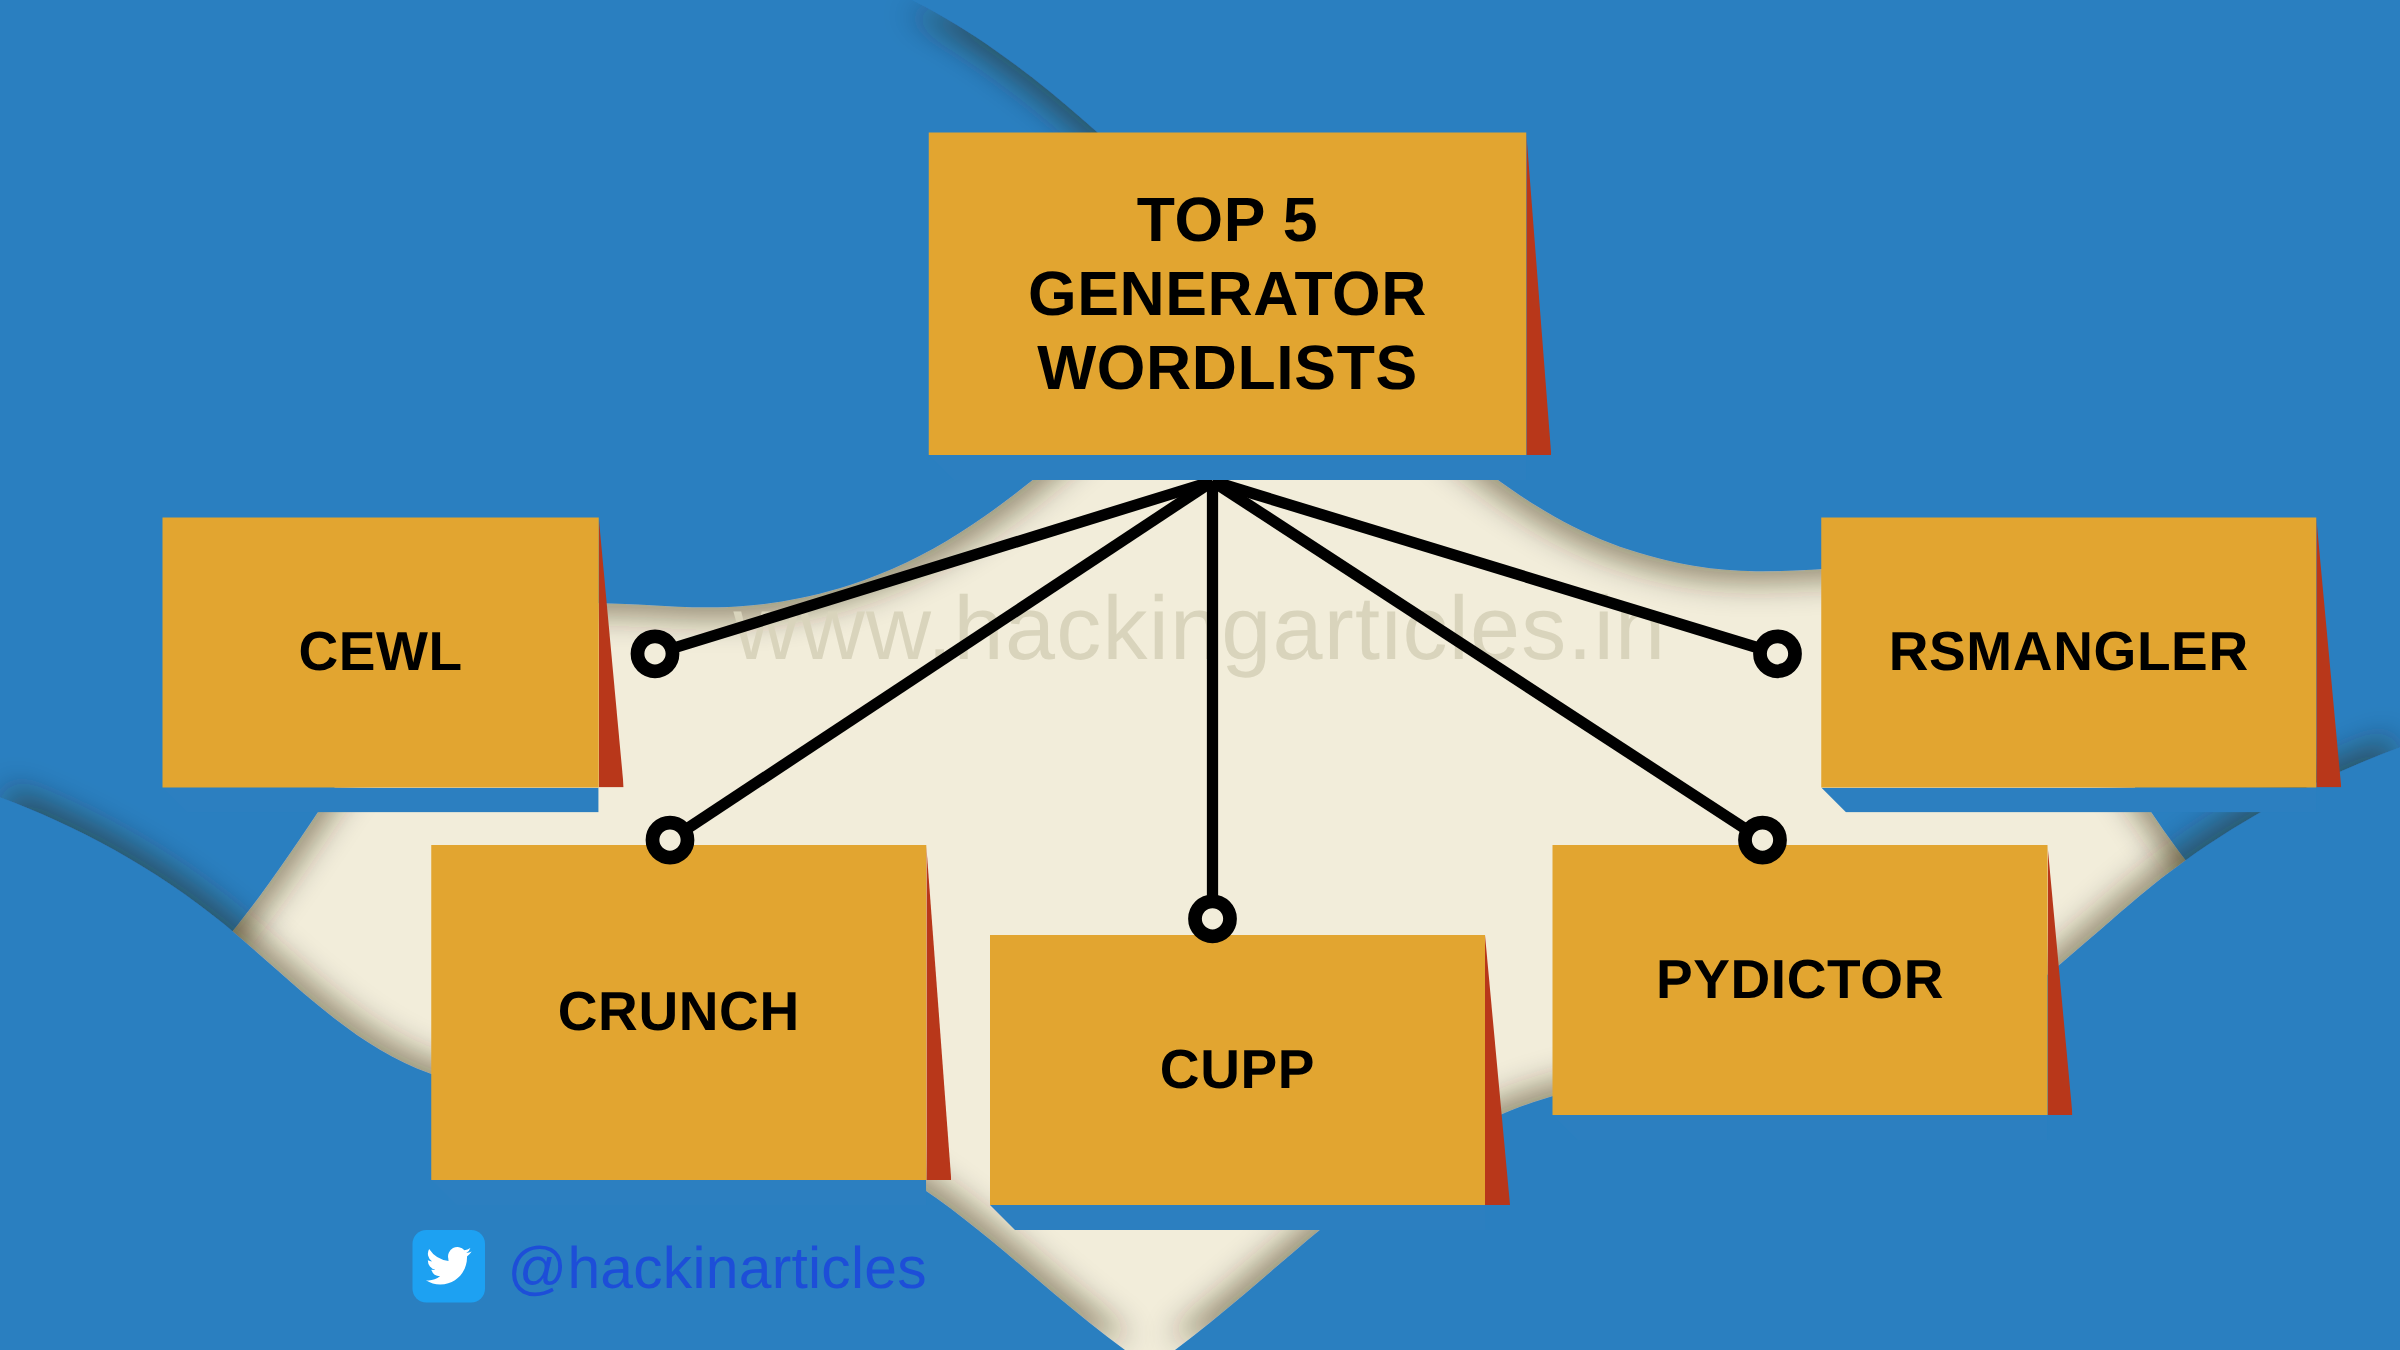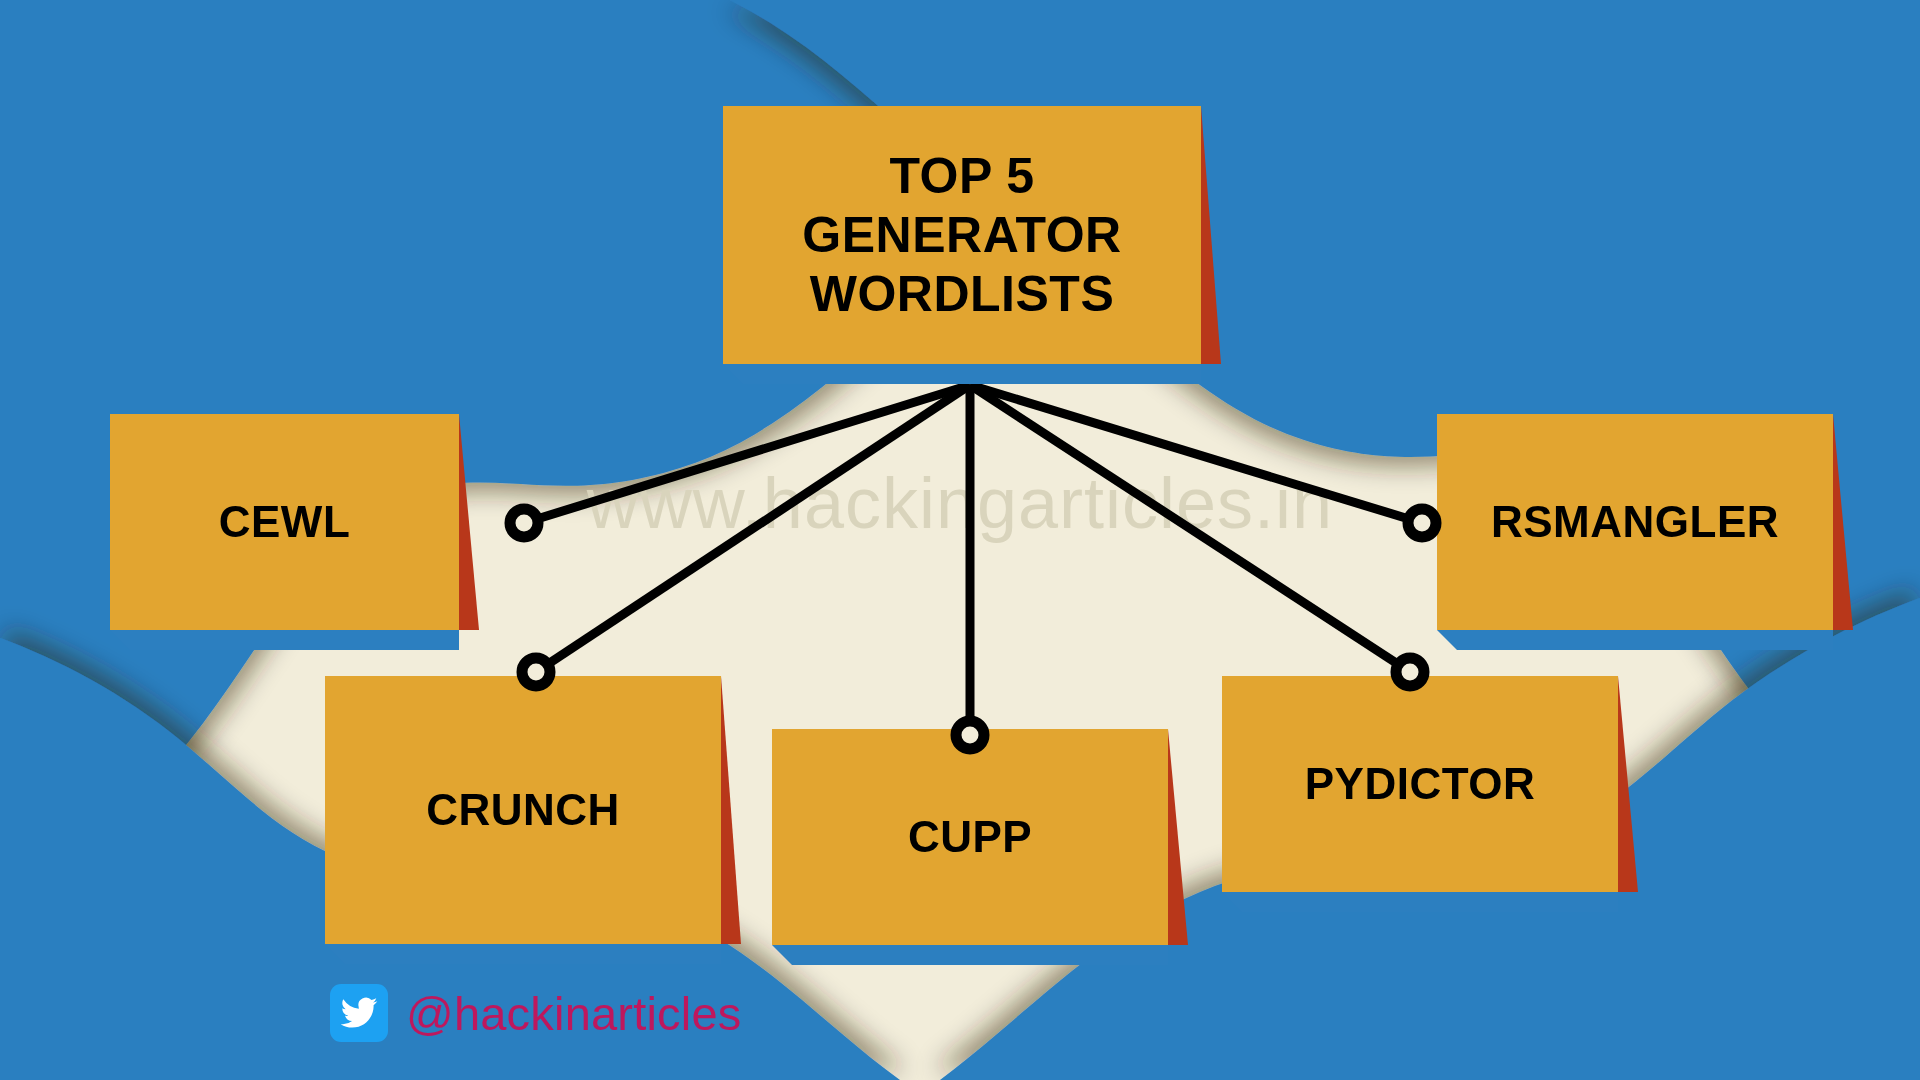--- a/index.html
+++ b/index.html
@@ -36,20 +36,21 @@
     letter-spacing: 1px;
     color: #D9D4BC;
     white-space: nowrap;
     user-select: none;
   }
   #edges { z-index: 3; }
   .box {
     position: absolute;
     z-index: 4;
     box-sizing: border-box;
+    margin-left: 20px;
   }
   .box .face {
     position: absolute;
     inset: 0;
     background: #E2A530;
     display: flex;
     align-items: center;
     justify-content: center;
     z-index: 3;
   }
@@ -99,21 +100,21 @@
     border-radius: 11px;
     background: #1DA1F2;
     display: flex;
     align-items: center;
     justify-content: center;
     flex: 0 0 auto;
   }
   #footer-handle {
     font-size: 47px;
     font-weight: 400;
-    color: #be185d;
+    color: #1d4ed8;
     letter-spacing: 0.2px;
     white-space: nowrap;
   }
 </style>
 </head>
 <body>
 
 <div id="stage">
 
   <svg id="corners" viewBox="0 0 1920 1080">
@@ -181,21 +182,21 @@
   </div>
 
   <div class="box box-child" id="box-crunch" style="left:325px; top:676px; width:396px; height:268px;">
     <div class="side-right"></div>
     <div class="side-bottom"></div>
     <div class="face">
       <div class="label">CRUNCH</div>
     </div>
   </div>
 
-  <div class="box box-child" id="box-cupp" style="left:772px; top:729px; width:396px; height:216px;">
+  <div class="box box-child" id="box-cupp" style="left:772px; top:748px; width:396px; height:216px;">
     <div class="side-right"></div>
     <div class="side-bottom"></div>
     <div class="face">
       <div class="label">CUPP</div>
     </div>
   </div>
 
   <div class="box box-child" id="box-rsmangler" style="left:1437px; top:414px; width:396px; height:216px;">
     <div class="side-right"></div>
     <div class="side-bottom"></div>

